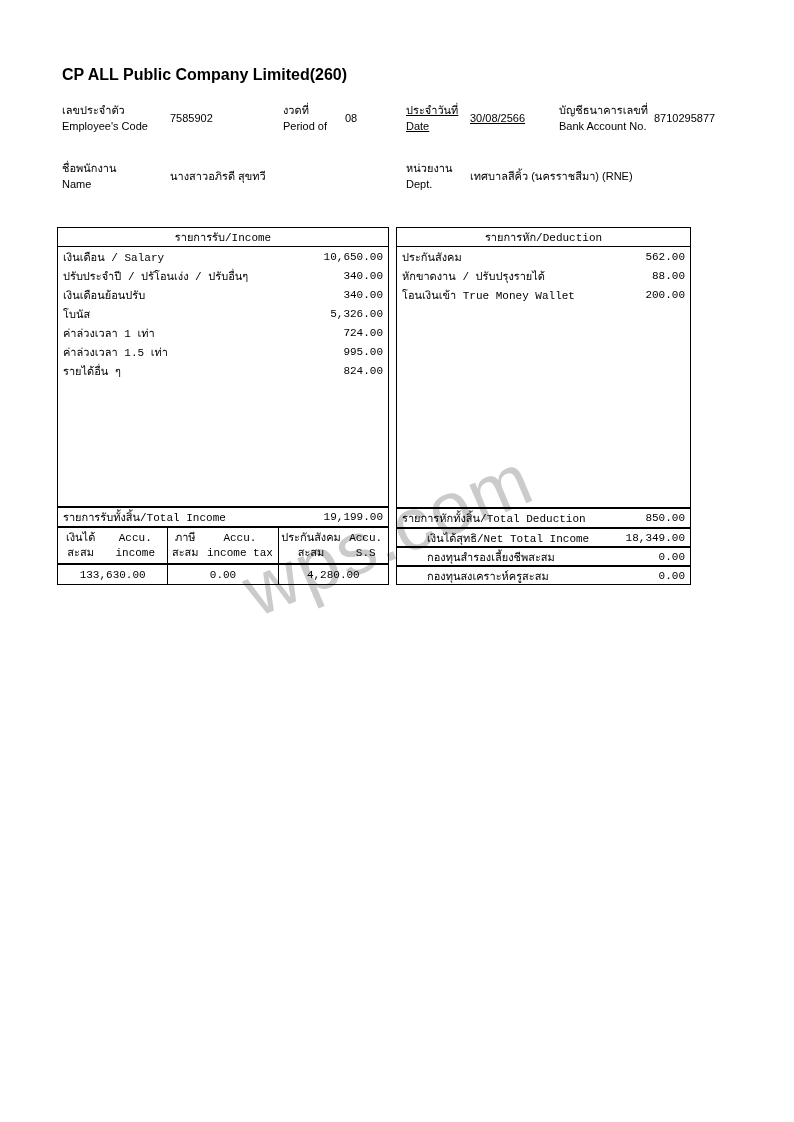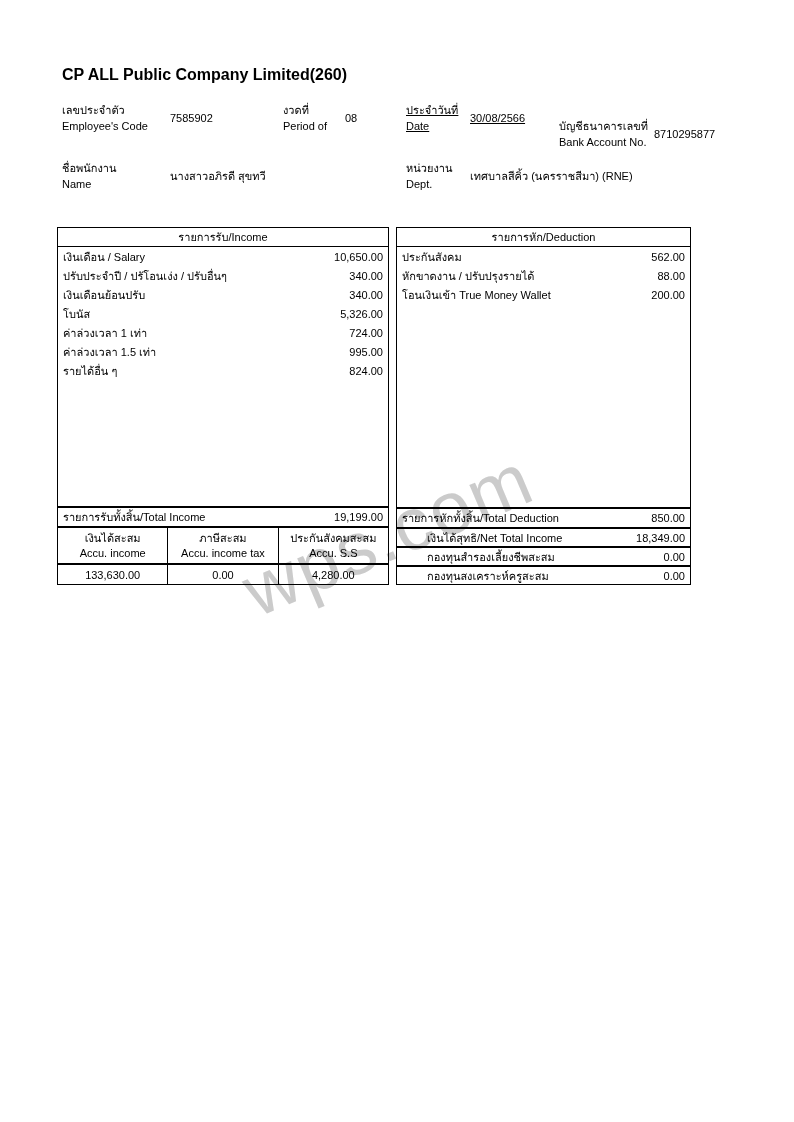--- a/index.html
+++ b/index.html
@@ -27,42 +27,42 @@
     text-align:center; font-size:74px; line-height:1;
     color:#c3c3c3; opacity:0.85; letter-spacing:2px;
     transform:rotate(-23deg); transform-origin:center;
     z-index:1; pointer-events:none;
   }
   
   .ptable {
     position:absolute; top:227px; height:358px;
     border:1.5px solid #000;
     display:flex; flex-direction:column;
-    background:transparent; z-index:2;
+    background:transparent; z-index:2;font-family:Liberation Mono, monospace;
   }
   .income-table { left:57px; width:332px; }
   .deduction-table { left:396px; width:295px; }
   .thead {
     height:19px; flex:0 0 19px; border-bottom:1.5px solid #000;
     display:flex; align-items:center; justify-content:center;
   }
   .trow {
     height:19px; flex:0 0 19px;
     display:flex; align-items:center; justify-content:space-between;
     padding:0 5px;
   }
   .spacer { flex:1 1 auto; }
   .total-row {
     height:20px; flex:0 0 20px; border-top:2px solid #000;
     display:flex; align-items:center; justify-content:space-between;
     padding:0 5px;
   }
   .accu-head { display:flex; flex:0 0 37px; border-top:2px solid #000; }
   .accu-head-cell {
-    flex:1 1 0; display:flex; flex-direction:column;
+    flex:1 1 0; display:flex; flex-direction:row;
     align-items:center; justify-content:center;
     line-height:15px; border-right:1.5px solid #000; text-align:center;
   }
   .accu-head-cell:last-child { border-right:none; }
   .accu-vals { display:flex; flex:0 0 21px; border-top:2px solid #000; }
   .accu-val-cell {
     flex:1 1 0; display:flex; align-items:center; justify-content:center;
     border-right:1.5px solid #000;
   }
   .accu-val-cell:last-child { border-right:none; }
@@ -96,21 +96,21 @@
   </div>
 
   <div class="field" style="left:406px; top:102px;text-decoration:underline;">
     <div class="f-label" style="width:64px;">
       <div>ประจำวันที่</div>
       <div>Date</div>
     </div>
     <div class="f-value">30/08/2566</div>
   </div>
 
-  <div class="field" style="left:559px; top:102px;margin-top:16px;">
+  <div class="field" style="left:559px; top:102px;">
     <div class="f-label" style="width:95px;">
       <div>บัญชีธนาคารเลขที่</div>
       <div>Bank Account No.</div>
     </div>
     <div class="f-value">8710295877</div>
   </div>
 
   <div class="field" style="left:406px; top:160px;">
     <div class="f-label" style="width:64px;">
       <div>หน่วยงาน</div>

